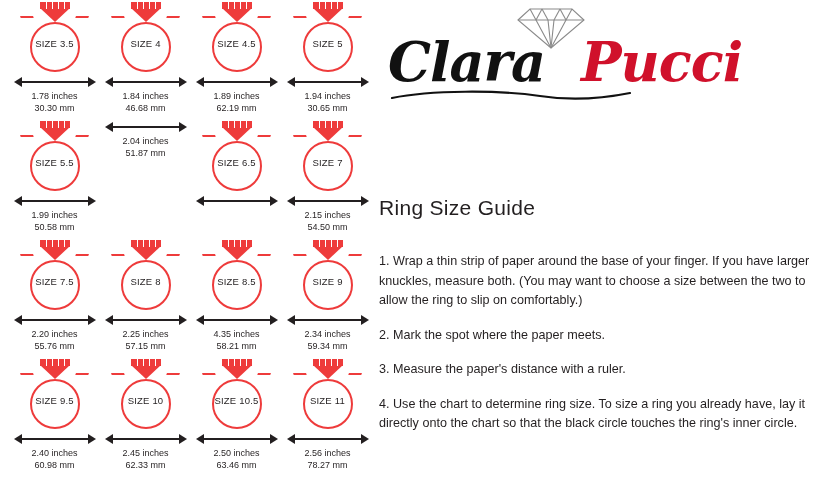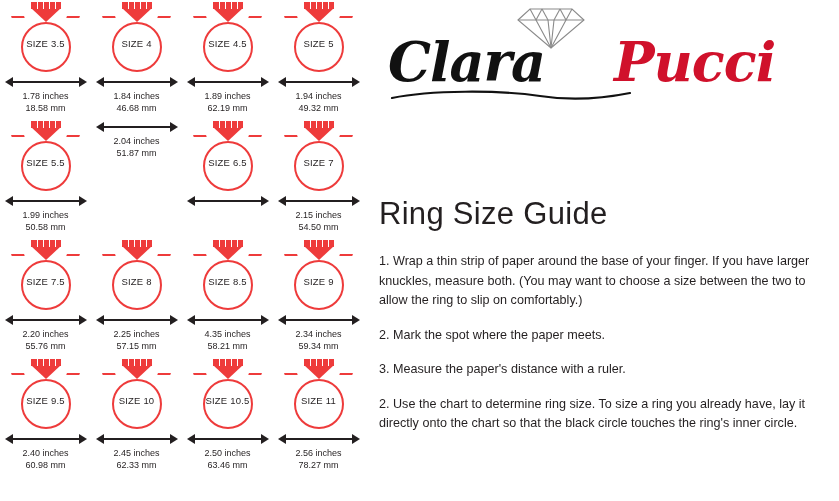--- a/index.html
+++ b/index.html
@@ -25,20 +25,21 @@
     left: 0;
     top: 0;
     width: 364px;
     height: 501px;
   }
   .chart-grid {
     display: grid;
     grid-template-columns: repeat(4, 91px);
     grid-template-rows: repeat(4, 119px);
     width: 364px;
+    padding-left: 9px;
   }
   .cell {
     position: relative;
     width: 91px;
     height: 119px;
   }
 
   .ring-wrap {
     position: relative;
     width: 91px;
@@ -177,35 +178,34 @@
   .logo-pucci {
     position: absolute;
     left: 205px;
     top: 26px;
     font-family: "DejaVu Serif", serif;
     font-style: italic;
     font-weight: bold;
     font-size: 54px;
     color: #d0112b;
     letter-spacing: -1px;
-    margin-left: 33px;
   }
   .logo-swash {
     position: absolute;
     left: 14px;
     top: 84px;
     width: 250px;
     height: 16px;
   }
 
   .guide-title {
     position: absolute;
     left: 11px;
     top: 196px;
-    font-size: 31px;
+    font-size: 21px;
     color: #231f20;
     letter-spacing: .3px;
   }
 
   .steps {
     position: absolute;
     left: 11px;
     top: 252px;
     width: 452px;
   }
@@ -238,21 +238,21 @@
             </div>
             <div class="size-label">SIZE 3.5</div>
           </div>
           <div class="arrow">
             <div class="bar"></div>
             <div class="head l"></div>
             <div class="head r"></div>
           </div>
           <div class="meas">
             <div>1.78 inches</div>
-            <div>18.58 mm</div>
+            <div>30.30 mm</div>
           </div>
         </div>
         <div class="cell">
           <div class="ring-wrap">
             <div class="shoulder-l"></div>
             <div class="shoulder-r"></div>
             <div class="ring"></div>
             <div class="gem">
               <div class="top"></div>
               <div class="bot"></div>
@@ -313,21 +313,21 @@
             </div>
             <div class="size-label">SIZE 5</div>
           </div>
           <div class="arrow">
             <div class="bar"></div>
             <div class="head l"></div>
             <div class="head r"></div>
           </div>
           <div class="meas">
             <div>1.94 inches</div>
-            <div>49.32 mm</div>
+            <div>30.65 mm</div>
           </div>
         </div>
         <div class="cell">
           <div class="ring-wrap">
             <div class="shoulder-l"></div>
             <div class="shoulder-r"></div>
             <div class="ring"></div>
             <div class="gem">
               <div class="top"></div>
               <div class="bot"></div>
@@ -634,17 +634,17 @@
         </svg>
       </div>
     </div>
 
     <div class="guide-title">Ring Size Guide</div>
 
     <div class="steps" id="steps">
         <div class="step">1.  Wrap a thin strip of paper around the base of your finger. If you have larger knuckles, measure both. (You may want to choose a size between the two to allow the ring to slip on comfortably.)</div>
         <div class="step">2.  Mark the spot where the paper meets.</div>
         <div class="step">3.  Measure the paper's distance with a ruler.</div>
-        <div class="step">2.  Use the chart to determine ring size. To size a ring you already have, lay it directly onto the chart so that the black circle touches the ring's inner circle.</div>
+        <div class="step">4.  Use the chart to determine ring size. To size a ring you already have, lay it directly onto the chart so that the black circle touches the ring's inner circle.</div>
       </div>
 
   </div>
 </div>
 
 </body></html>

